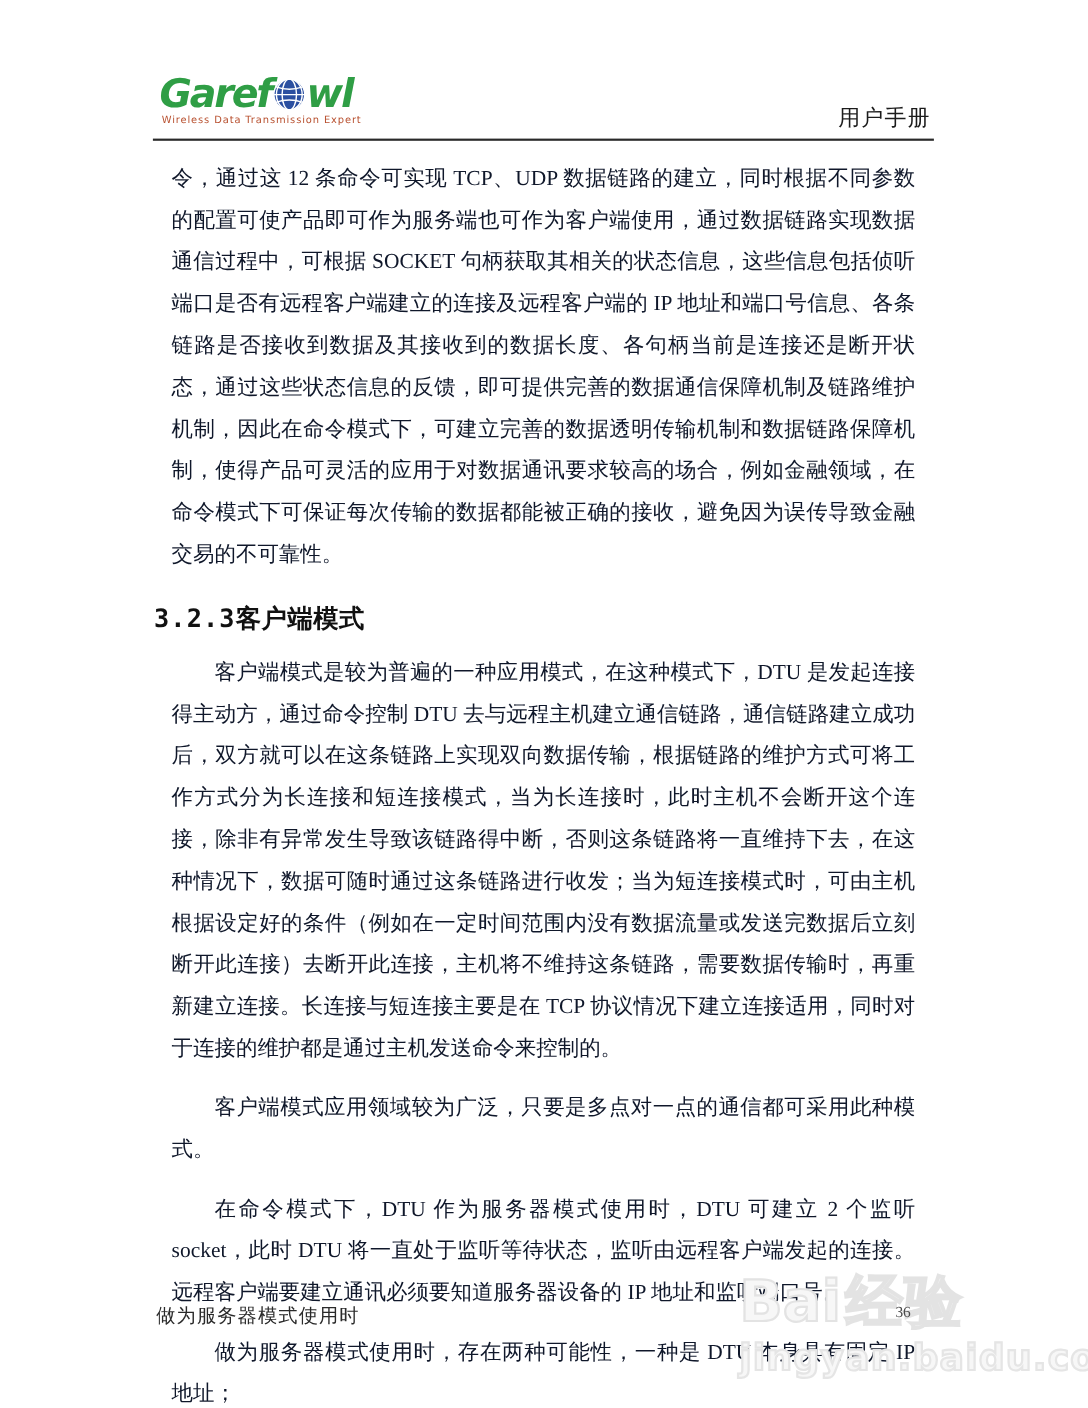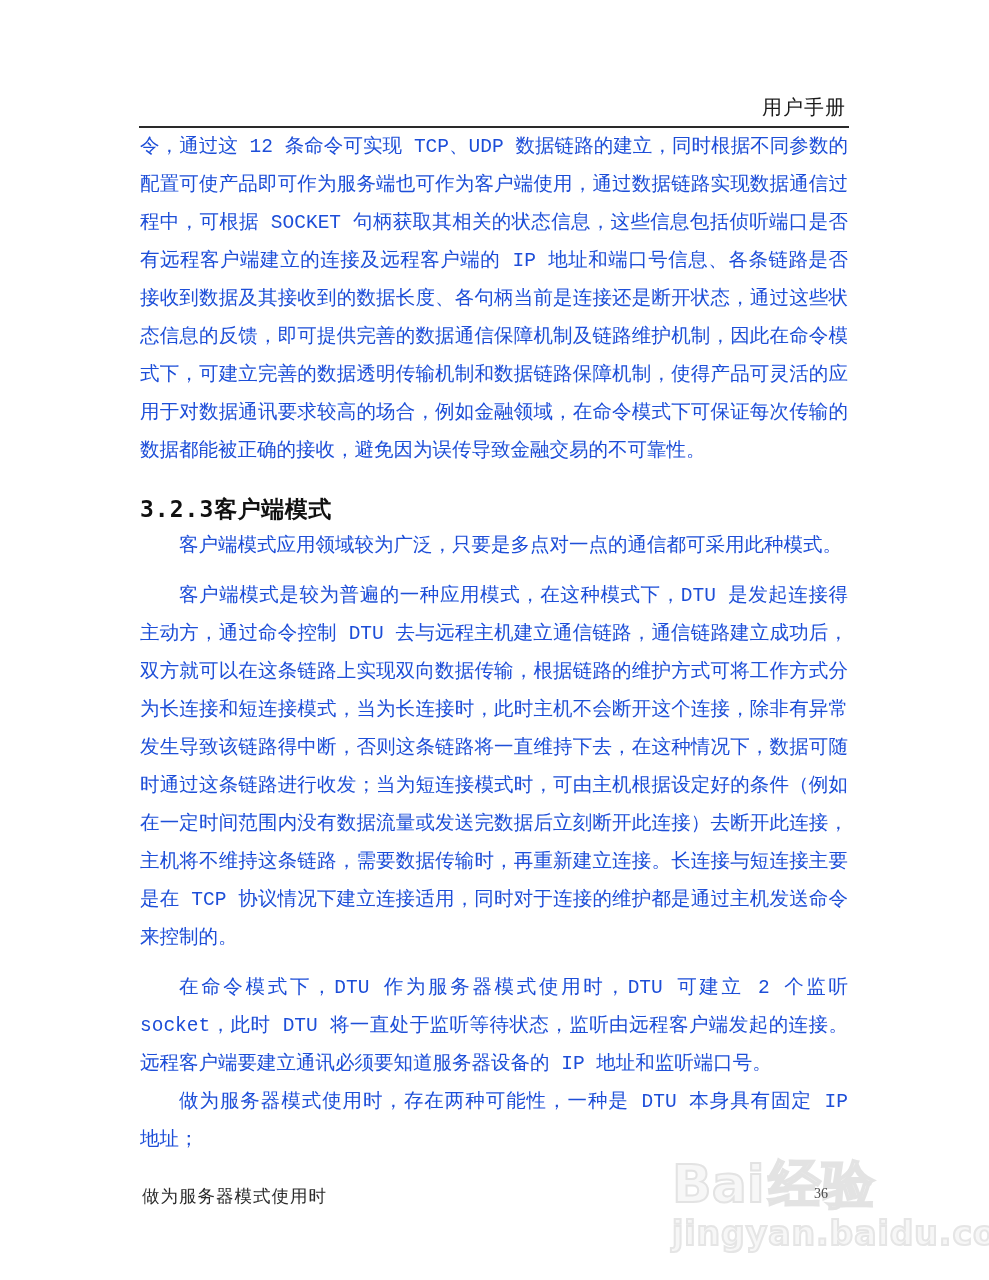--- a/index.html
+++ b/index.html
@@ -46,26 +46,25 @@
     margin-top: 12px;
   }
 
   
   .content {
     position: absolute;
     left: 140px; top: 128px;
     width: 708px;
   }
   .para {
-    margin: 0;
+    margin: 16px;
     font-size: 19.5px;
     line-height: 38px;
     text-align: justify;
-    color: #1d4ed8;
-    font-family: Liberation Mono, monospace;
+    color: #0f172a;
   }
   .para.indent { text-indent: 2em; }
   .section-heading {
     margin: 21px 0 0 0;
     padding: 0;
     font-family: "DejaVu Sans", "Liberation Sans", sans-serif;
     font-weight: 600;
     font-size: 23px;
     line-height: 36px;
     color: #111111;
@@ -129,30 +128,48 @@
     margin-top: 4px;
     white-space: nowrap;
   }
 </style>
 </head>
 <body>
 
 <div class="page">
 
   <div class="header">
+    <div class="logo">
+      <div class="logo-row">
+        <span class="logo-word">Garef</span>
+        <svg class="globe" viewBox="0 0 32 32">
+          <circle cx="16" cy="16" r="15" fill="#2b4fa0"></circle>
+          <g stroke="#ffffff" stroke-width="1.4" fill="none">
+            <ellipse cx="16" cy="16" rx="15" ry="15"></ellipse>
+            <ellipse cx="16" cy="16" rx="7" ry="15"></ellipse>
+            <ellipse cx="16" cy="16" rx="12.5" ry="15"></ellipse>
+            <line x1="1" y1="16" x2="31" y2="16"></line>
+            <path d="M3,8.5 Q16,13 29,8.5"></path>
+            <path d="M3,23.5 Q16,19 29,23.5"></path>
+          </g>
+        </svg>
+        <span class="logo-word">wl</span>
+      </div>
+      <div class="logo-tagline">Wireless Data Transmission Expert</div>
+    </div>
     <div class="doc-title">用户手册</div>
   </div>
 
   <div class="content">
     <p class="para">令，通过这 12 条命令可实现 TCP、UDP 数据链路的建立，同时根据不同参数的配置可使产品即可作为服务端也可作为客户端使用，通过数据链路实现数据通信过程中，可根据 SOCKET 句柄获取其相关的状态信息，这些信息包括侦听端口是否有远程客户端建立的连接及远程客户端的 IP 地址和端口号信息、各条链路是否接收到数据及其接收到的数据长度、各句柄当前是连接还是断开状态，通过这些状态信息的反馈，即可提供完善的数据通信保障机制及链路维护机制，因此在命令模式下，可建立完善的数据透明传输机制和数据链路保障机制，使得产品可灵活的应用于对数据通讯要求较高的场合，例如金融领域，在命令模式下可保证每次传输的数据都能被正确的接收，避免因为误传导致金融交易的不可靠性。</p>
 
     <h3 class="section-heading"><span class="sec-num">3.2.3</span><span>客户端模式</span></h3>
 
+    <p class="para indent mt12">客户端模式是较为普遍的一种应用模式，在这种模式下，DTU 是发起连接得主动方，通过命令控制 DTU 去与远程主机建立通信链路，通信链路建立成功后，双方就可以在这条链路上实现双向数据传输，根据链路的维护方式可将工作方式分为长连接和短连接模式，当为长连接时，此时主机不会断开这个连接，除非有异常发生导致该链路得中断，否则这条链路将一直维持下去，在这种情况下，数据可随时通过这条链路进行收发；当为短连接模式时，可由主机根据设定好的条件（例如在一定时间范围内没有数据流量或发送完数据后立刻断开此连接）去断开此连接，主机将不维持这条链路，需要数据传输时，再重新建立连接。长连接与短连接主要是在 TCP 协议情况下建立连接适用，同时对于连接的维护都是通过主机发送命令来控制的。</p>
     <p class="para indent">客户端模式应用领域较为广泛，只要是多点对一点的通信都可采用此种模式。</p>
-    <p class="para indent mt12">客户端模式是较为普遍的一种应用模式，在这种模式下，DTU 是发起连接得主动方，通过命令控制 DTU 去与远程主机建立通信链路，通信链路建立成功后，双方就可以在这条链路上实现双向数据传输，根据链路的维护方式可将工作方式分为长连接和短连接模式，当为长连接时，此时主机不会断开这个连接，除非有异常发生导致该链路得中断，否则这条链路将一直维持下去，在这种情况下，数据可随时通过这条链路进行收发；当为短连接模式时，可由主机根据设定好的条件（例如在一定时间范围内没有数据流量或发送完数据后立刻断开此连接）去断开此连接，主机将不维持这条链路，需要数据传输时，再重新建立连接。长连接与短连接主要是在 TCP 协议情况下建立连接适用，同时对于连接的维护都是通过主机发送命令来控制的。</p>
 
 
     <p class="para indent mt12">在命令模式下，DTU 作为服务器模式使用时，DTU 可建立 2 个监听 socket，此时 DTU 将一直处于监听等待状态，监听由远程客户端发起的连接。远程客户端要建立通讯必须要知道服务器设备的 IP 地址和监听端口号。</p>
     <p class="para indent">做为服务器模式使用时，存在两种可能性，一种是 DTU 本身具有固定 IP 地址；</p>
   </div>
 
   <div class="footer-company">做为服务器模式使用时</div>
   <div class="page-number">36</div>
 
   <div class="watermark">

